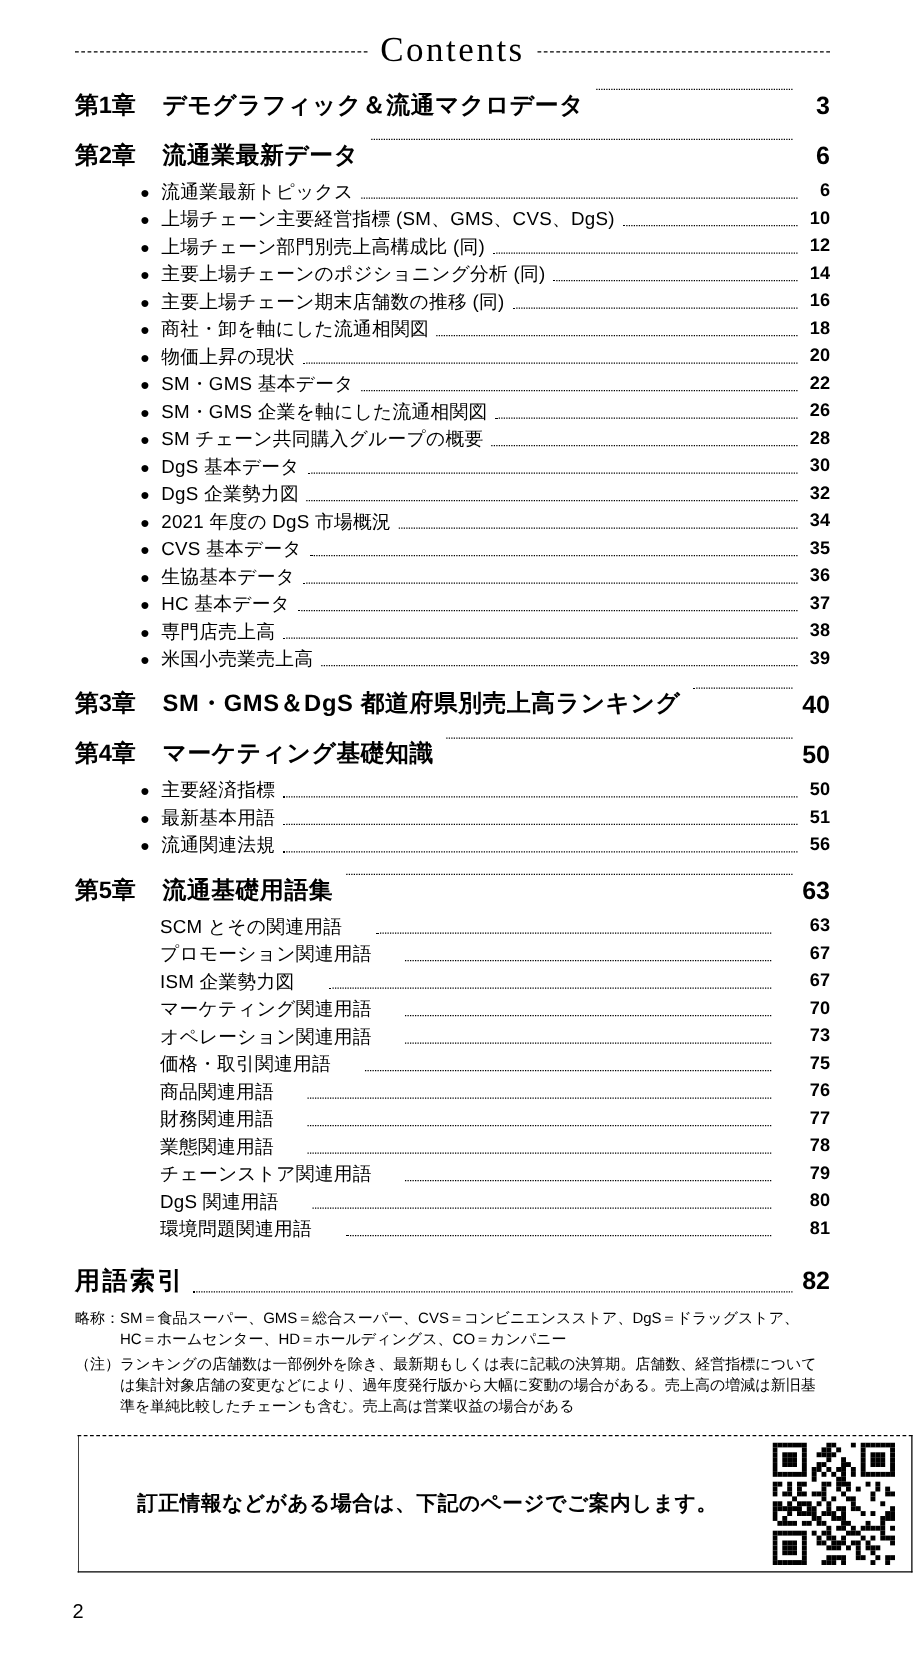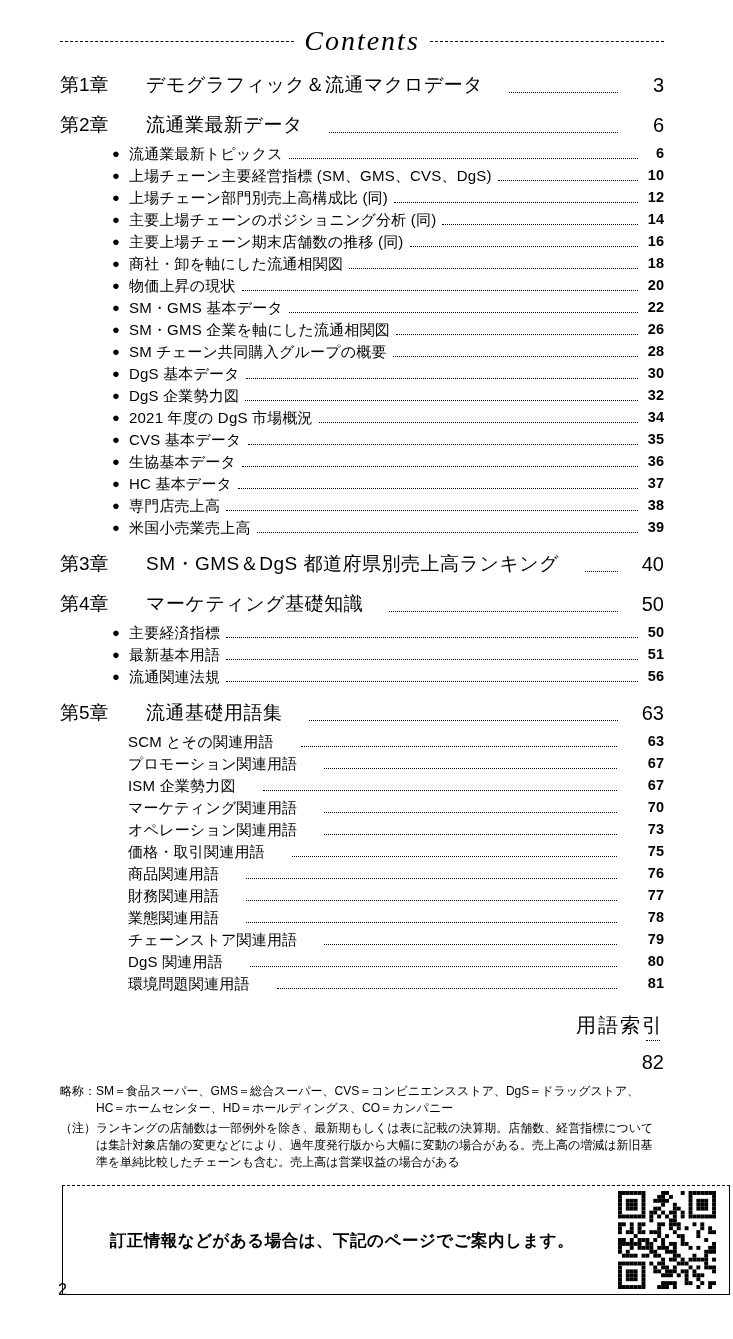--- a/index.html
+++ b/index.html
@@ -2,45 +2,45 @@
 <html><head>
 <meta charset="utf-8">
 <style>
   html,body{margin:0;padding:0;background:#ffffff;}
   body{width:733px;height:1339px;position:relative;overflow:hidden;
        font-family:"Liberation Sans",sans-serif;color:#000;}
   .page{position:absolute;inset:0;background:#fff;}
   .content{position:absolute;left:60px;top:26px;width:604px;}
 
   
-  .title-row{display:flex;align-items:center;margin-bottom:14px;font-style:italic;}
+  .title-row{display:flex;align-items:center;margin-bottom:14px;}
   .title-dash{flex:1;border-top:1px dashed #000;height:0;}
   .title-text{font-family:"Liberation Serif","DejaVu Serif",serif;
               font-size:28px;letter-spacing:2px;padding:0 10px;line-height:1.1;}
 
   
-  .ch-row{display:flex;align-items:flex-end;margin-top:12px;font-weight:normal;gap:16px;}
+  .ch-row{display:flex;align-items:flex-start;margin-top:12px;font-weight:bold;}
   .ch-label{flex:none;width:70px;font-size:19px;line-height:28px;white-space:nowrap;}
   .ch-title{flex:none;font-size:19px;line-height:28px;white-space:nowrap;padding-right:4px;letter-spacing:0.5px;}
   .ch-page{flex:none;font-size:20px;line-height:28px;min-width:26px;text-align:right;}
 
   
   .leader{flex:1;border-bottom:1.5px dotted #000;margin:0 4px 6px 6px;min-width:14px;}
   .item-row .leader{margin-bottom:5px;}
 
   
   .item-list{margin:3px 0 8px 0;}
   .item-row{display:flex;align-items:flex-end;padding-left:52px;height:22px;}
   .item-row.no-bullet{padding-left:68px;gap:21px;}
   .bullet{flex:none;width:17px;font-size:13px;line-height:21px;}
   .item-text{flex:none;font-size:15px;line-height:21px;white-space:nowrap;letter-spacing:0.2px;}
   .item-page{flex:none;font-size:14.5px;font-weight:bold;line-height:21px;min-width:22px;text-align:right;}
 
   
-  .index-row{display:flex;align-items:flex-end;margin-top:16px;font-weight:normal;flex-direction:column;}
+  .index-row{display:flex;align-items:flex-end;margin-top:16px;font-weight:bold;}
   .index-title{flex:none;font-size:20px;line-height:30px;letter-spacing:2px;white-space:nowrap;}
   .index-page{flex:none;font-size:20px;line-height:30px;min-width:26px;text-align:right;}
 
   
   .notes{margin-top:6px;font-size:12px;line-height:17px;}
   .note-row{display:flex;}
   .note-label{flex:none;white-space:nowrap;}
   .note-body{flex:1;}
   .note-row + .note-row{margin-top:3px;}
 

